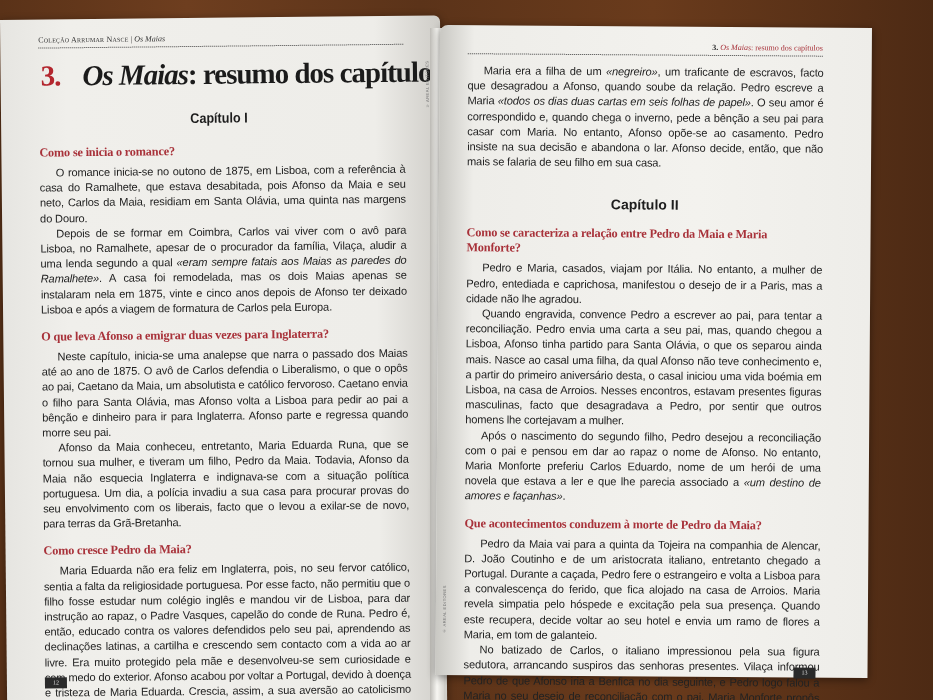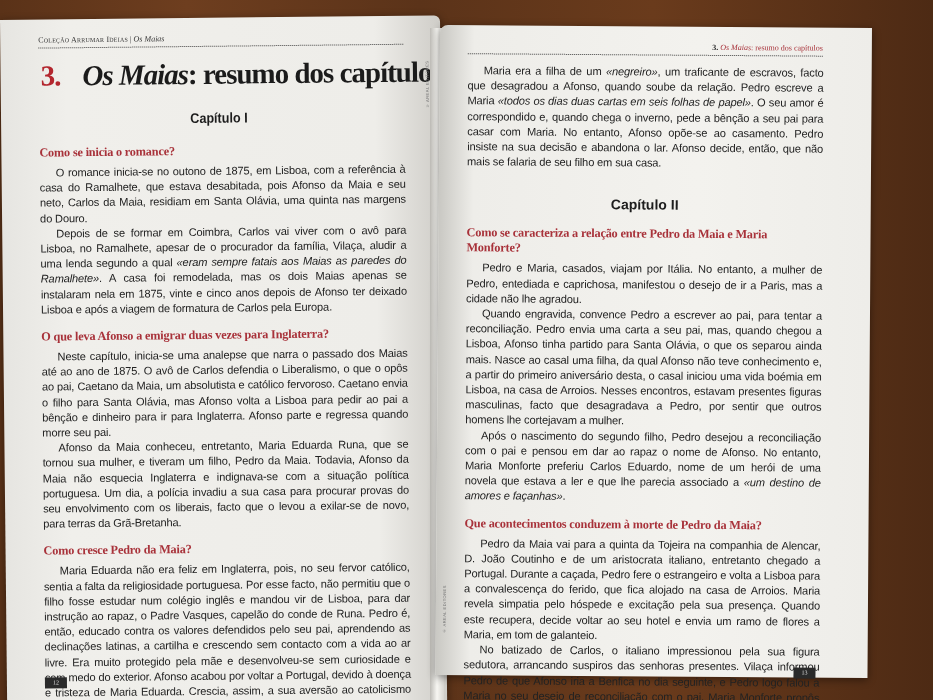--- a/index.html
+++ b/index.html
@@ -67,21 +67,21 @@
   .spine-text {
     position: absolute; font-size: 4px; color: #777; writing-mode: vertical-rl; transform: rotate(180deg);
     letter-spacing: 0.5px;
   }
 </style>
 </head>
 <body>
 
 <div class="page page-left">
   <div class="running-head left-head">
-    <span class="sc">Coleção Arrumar Ideias</span><span> | </span><em>Os Maias</em>
+    <span class="sc">Coleção Arrumar Nasce</span><span> | </span><em>Os Maias</em>
   </div>
 
   <div class="chapter-title">
     <span class="num">3.</span><em>Os Maias</em><span>: resumo dos capítulos</span>
   </div>
 
   <div class="cap-heading" style="left:186px; top:92px;">Capítulo I</div>
 
   <div class="text-block" style="left:38px; top:126px; width:366px;">
     <div class="section-q">Como se inicia o romance?</div>

